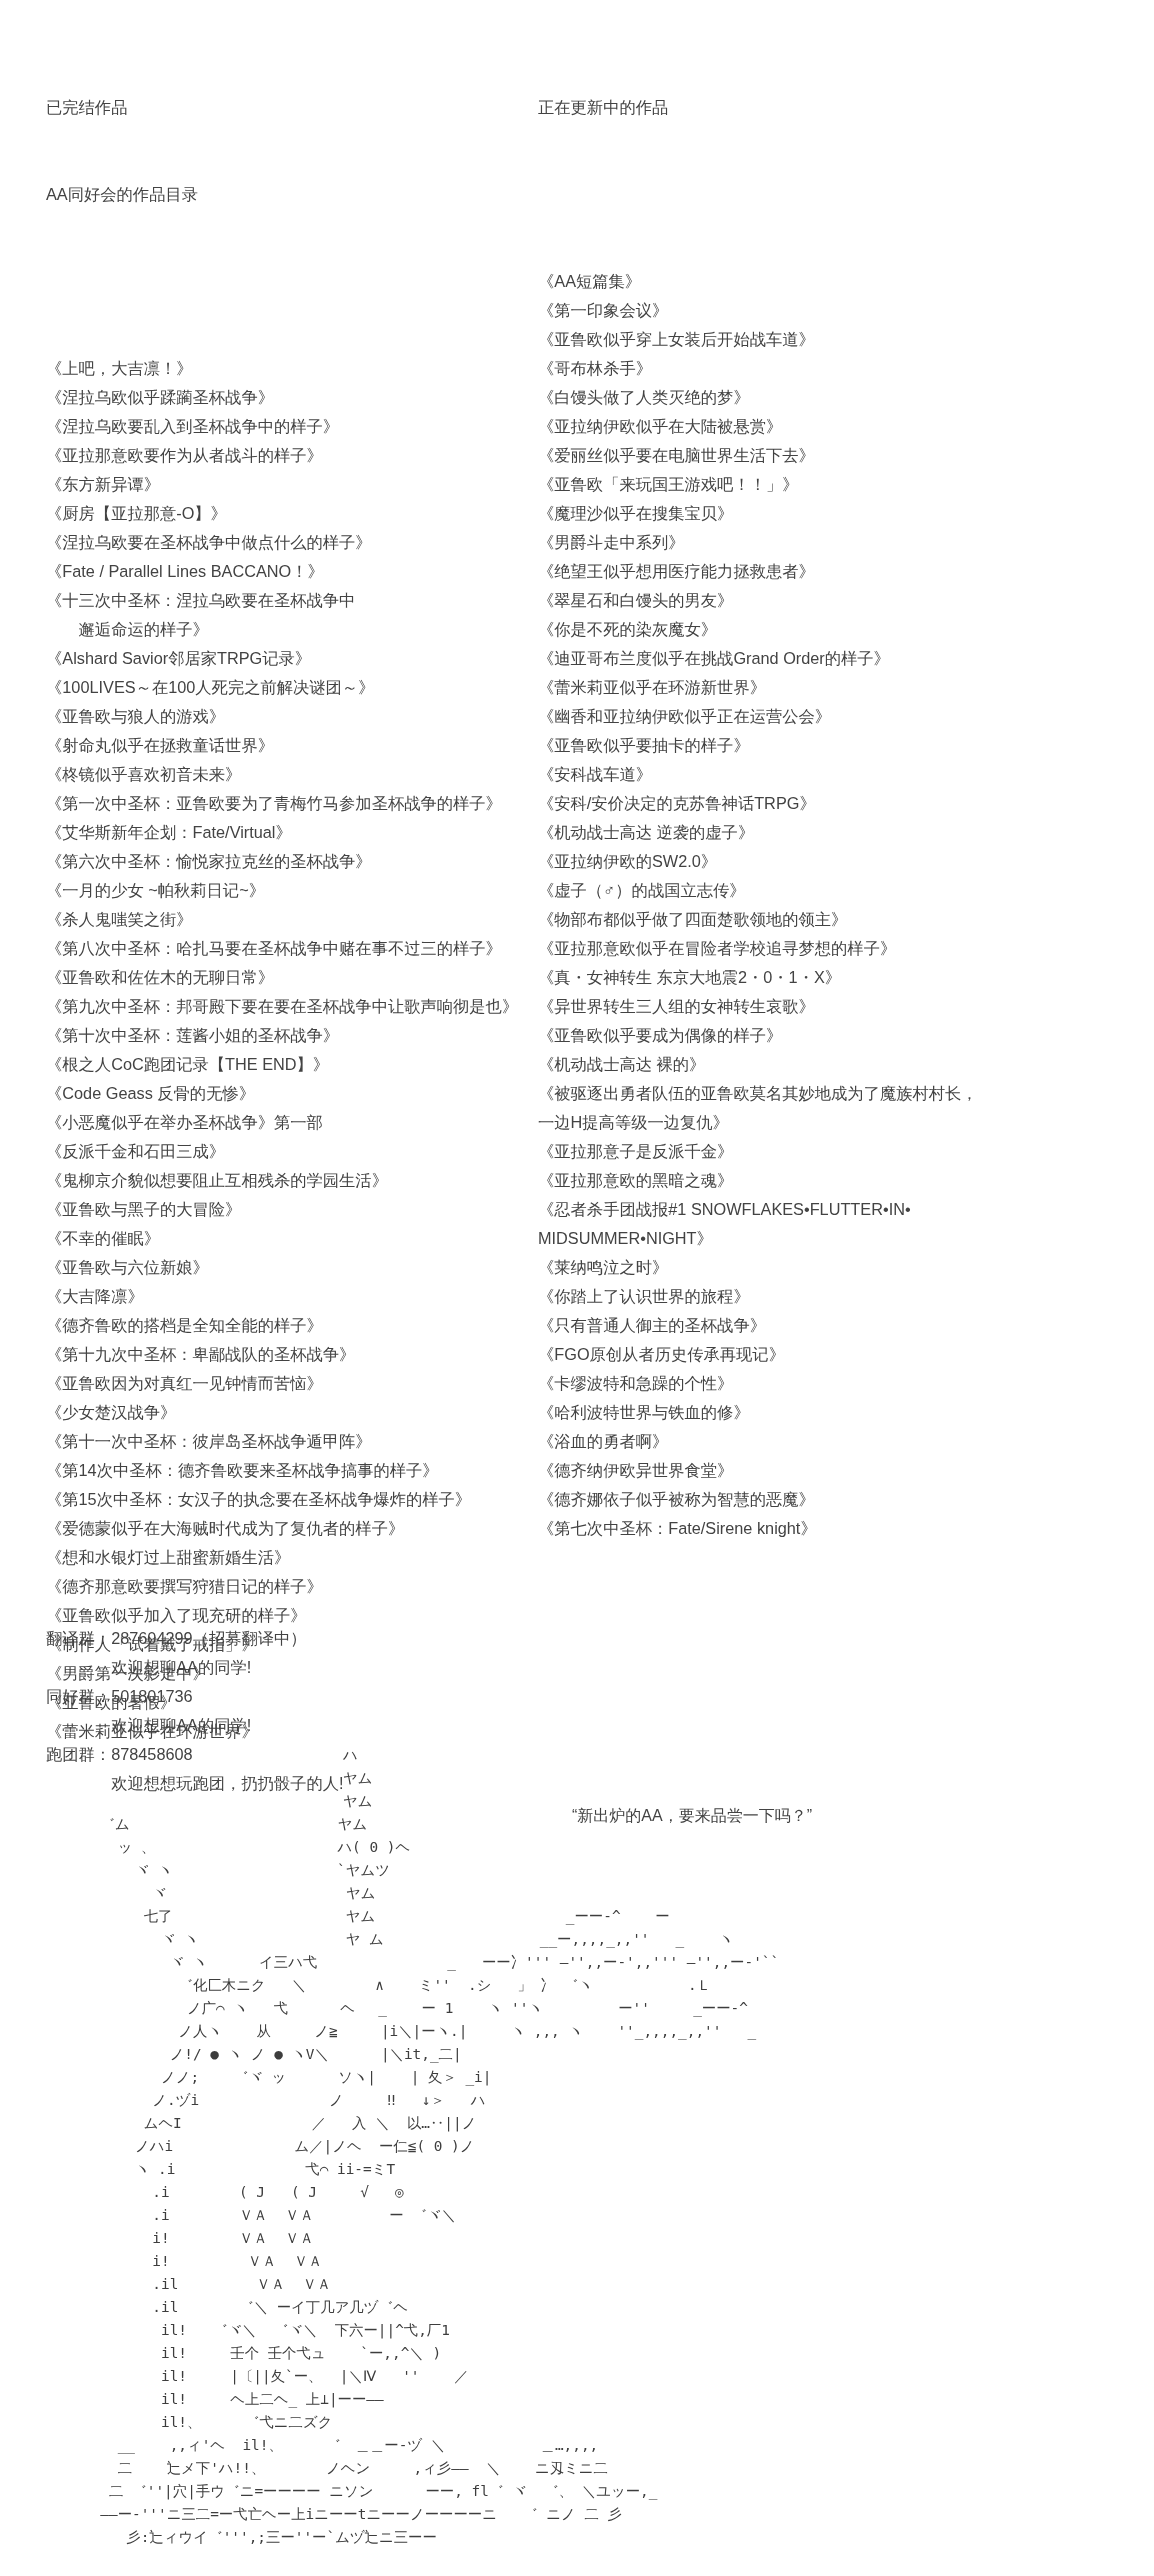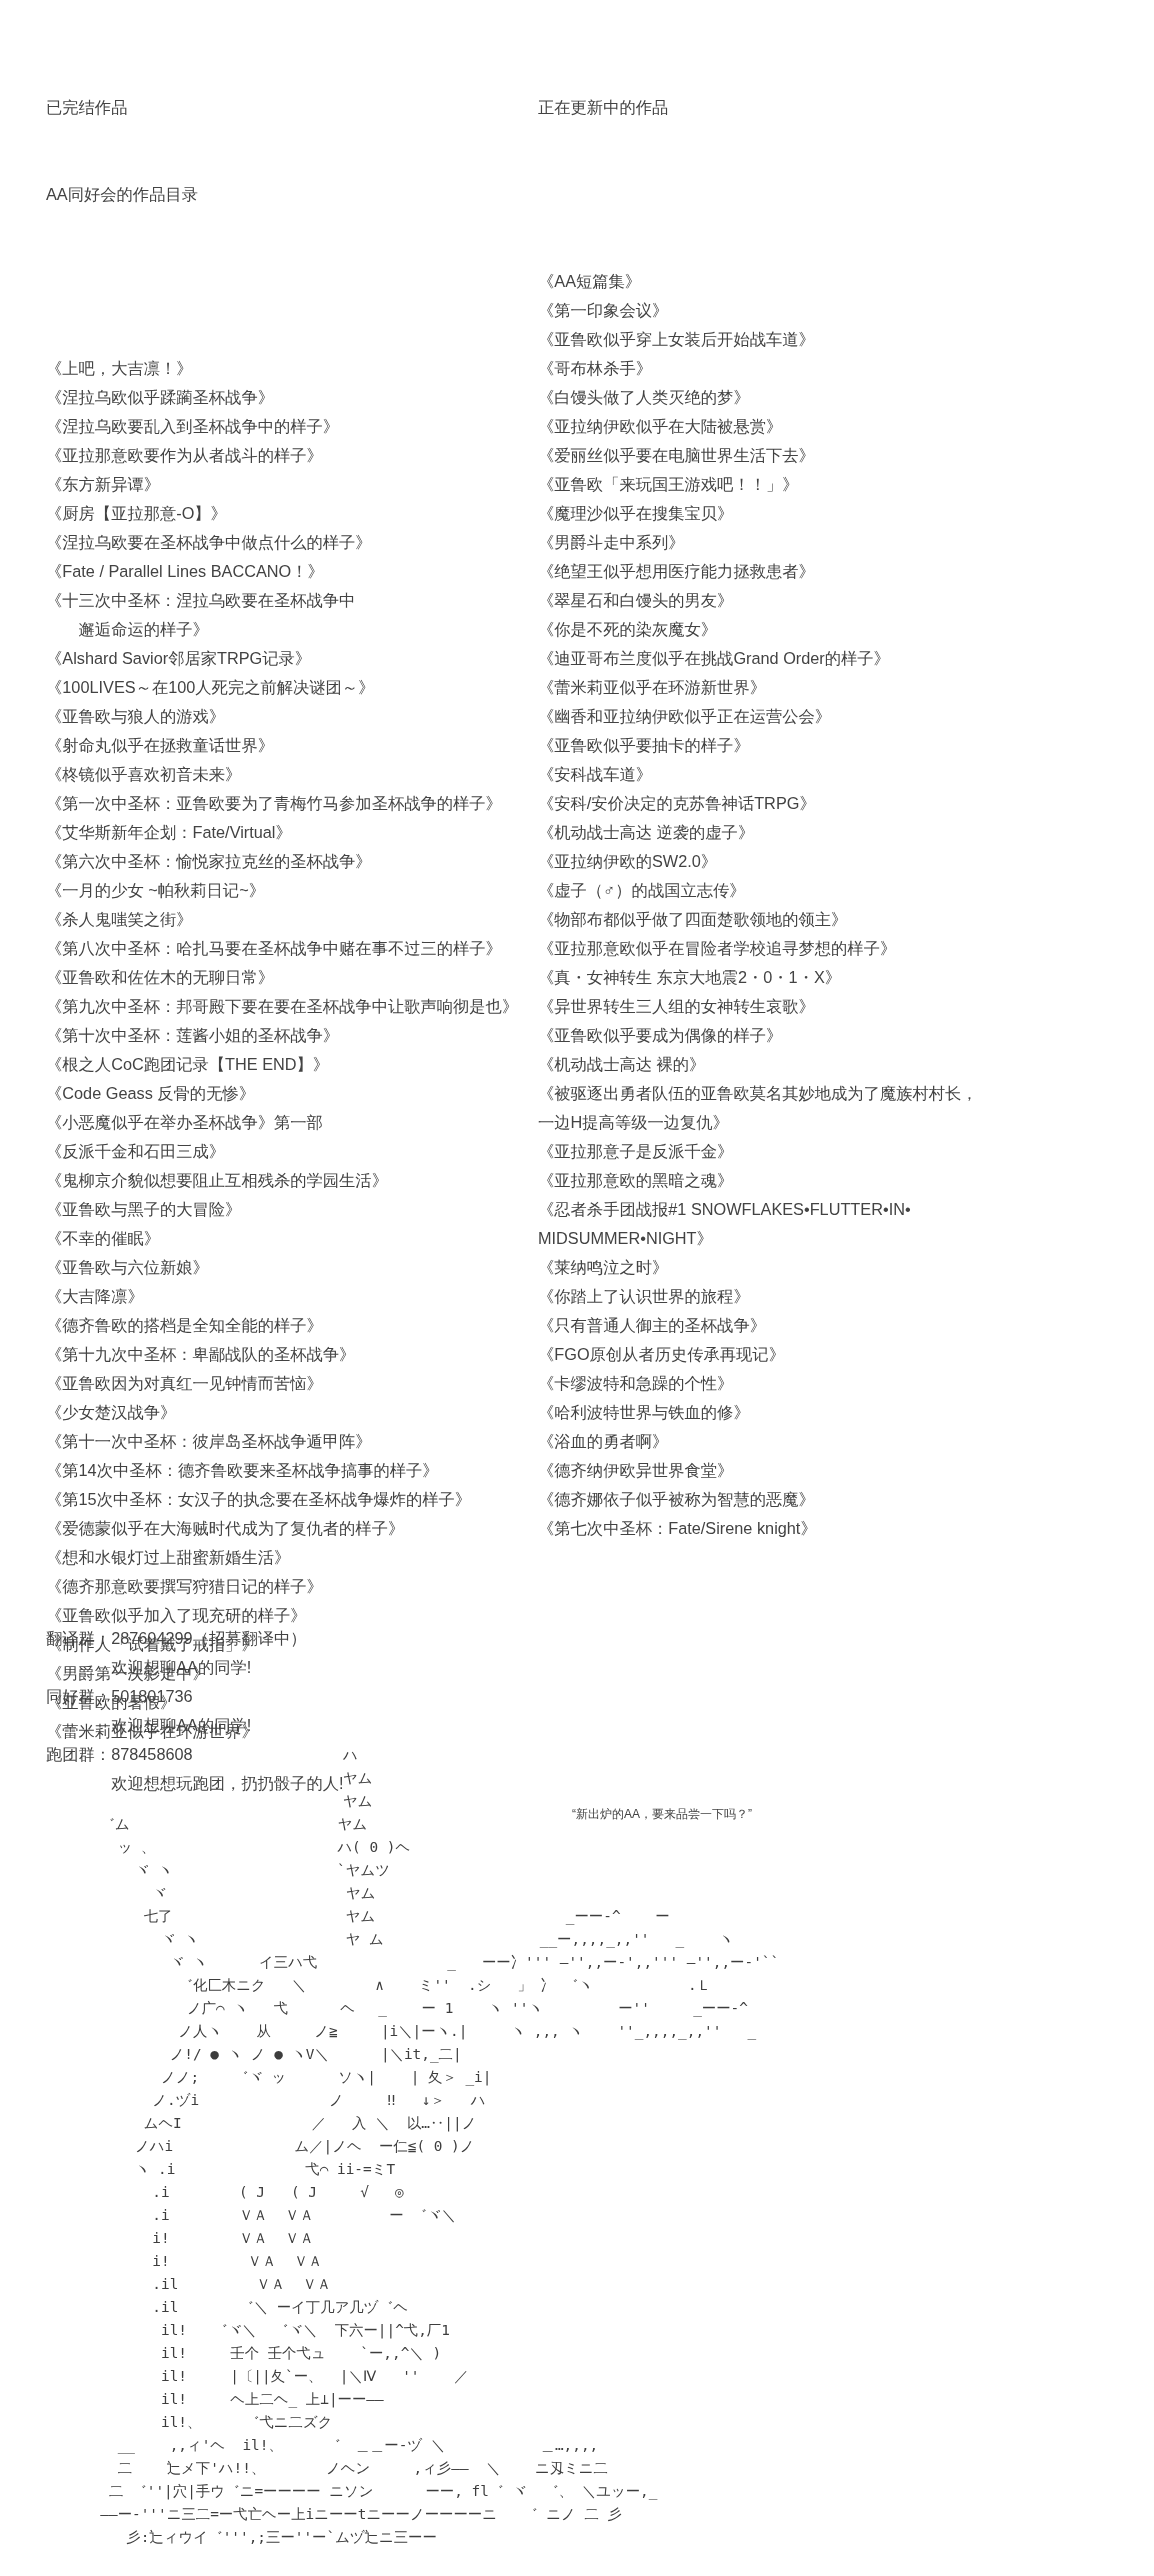--- a/index.html
+++ b/index.html
@@ -6,21 +6,21 @@
   body{
     width:1154px;height:2576px;position:relative;background:#ffffff;
     font-family:"Liberation Sans","DejaVu Sans",sans-serif;
     color:#434343;overflow:hidden;
   }
   .col{position:absolute;top:35px;font-size:16.3px;line-height:29px;white-space:pre;}
   .col-left{left:46px;}
   .col-right{left:538px;}
   .line{white-space:pre;}
   .contact{position:absolute;left:46px;top:1479px;font-size:16.3px;line-height:29px;white-space:pre;}
-  .quote{position:absolute;left:572px;top:1806px;font-size:12px;white-space:pre;}
+  .quote{position:absolute;left:572px;top:1806px;font-size:16px;white-space:pre;}
   .aa{
     position:absolute;left:83px;top:1744px;margin:0;
     font-family:"DejaVu Sans Mono","Liberation Mono",monospace;
     font-size:14.4px;line-height:23px;color:#3d3d3d;white-space:pre;
   }
 </style>
 </head>
 <body>
 
 <div class="col col-left">

